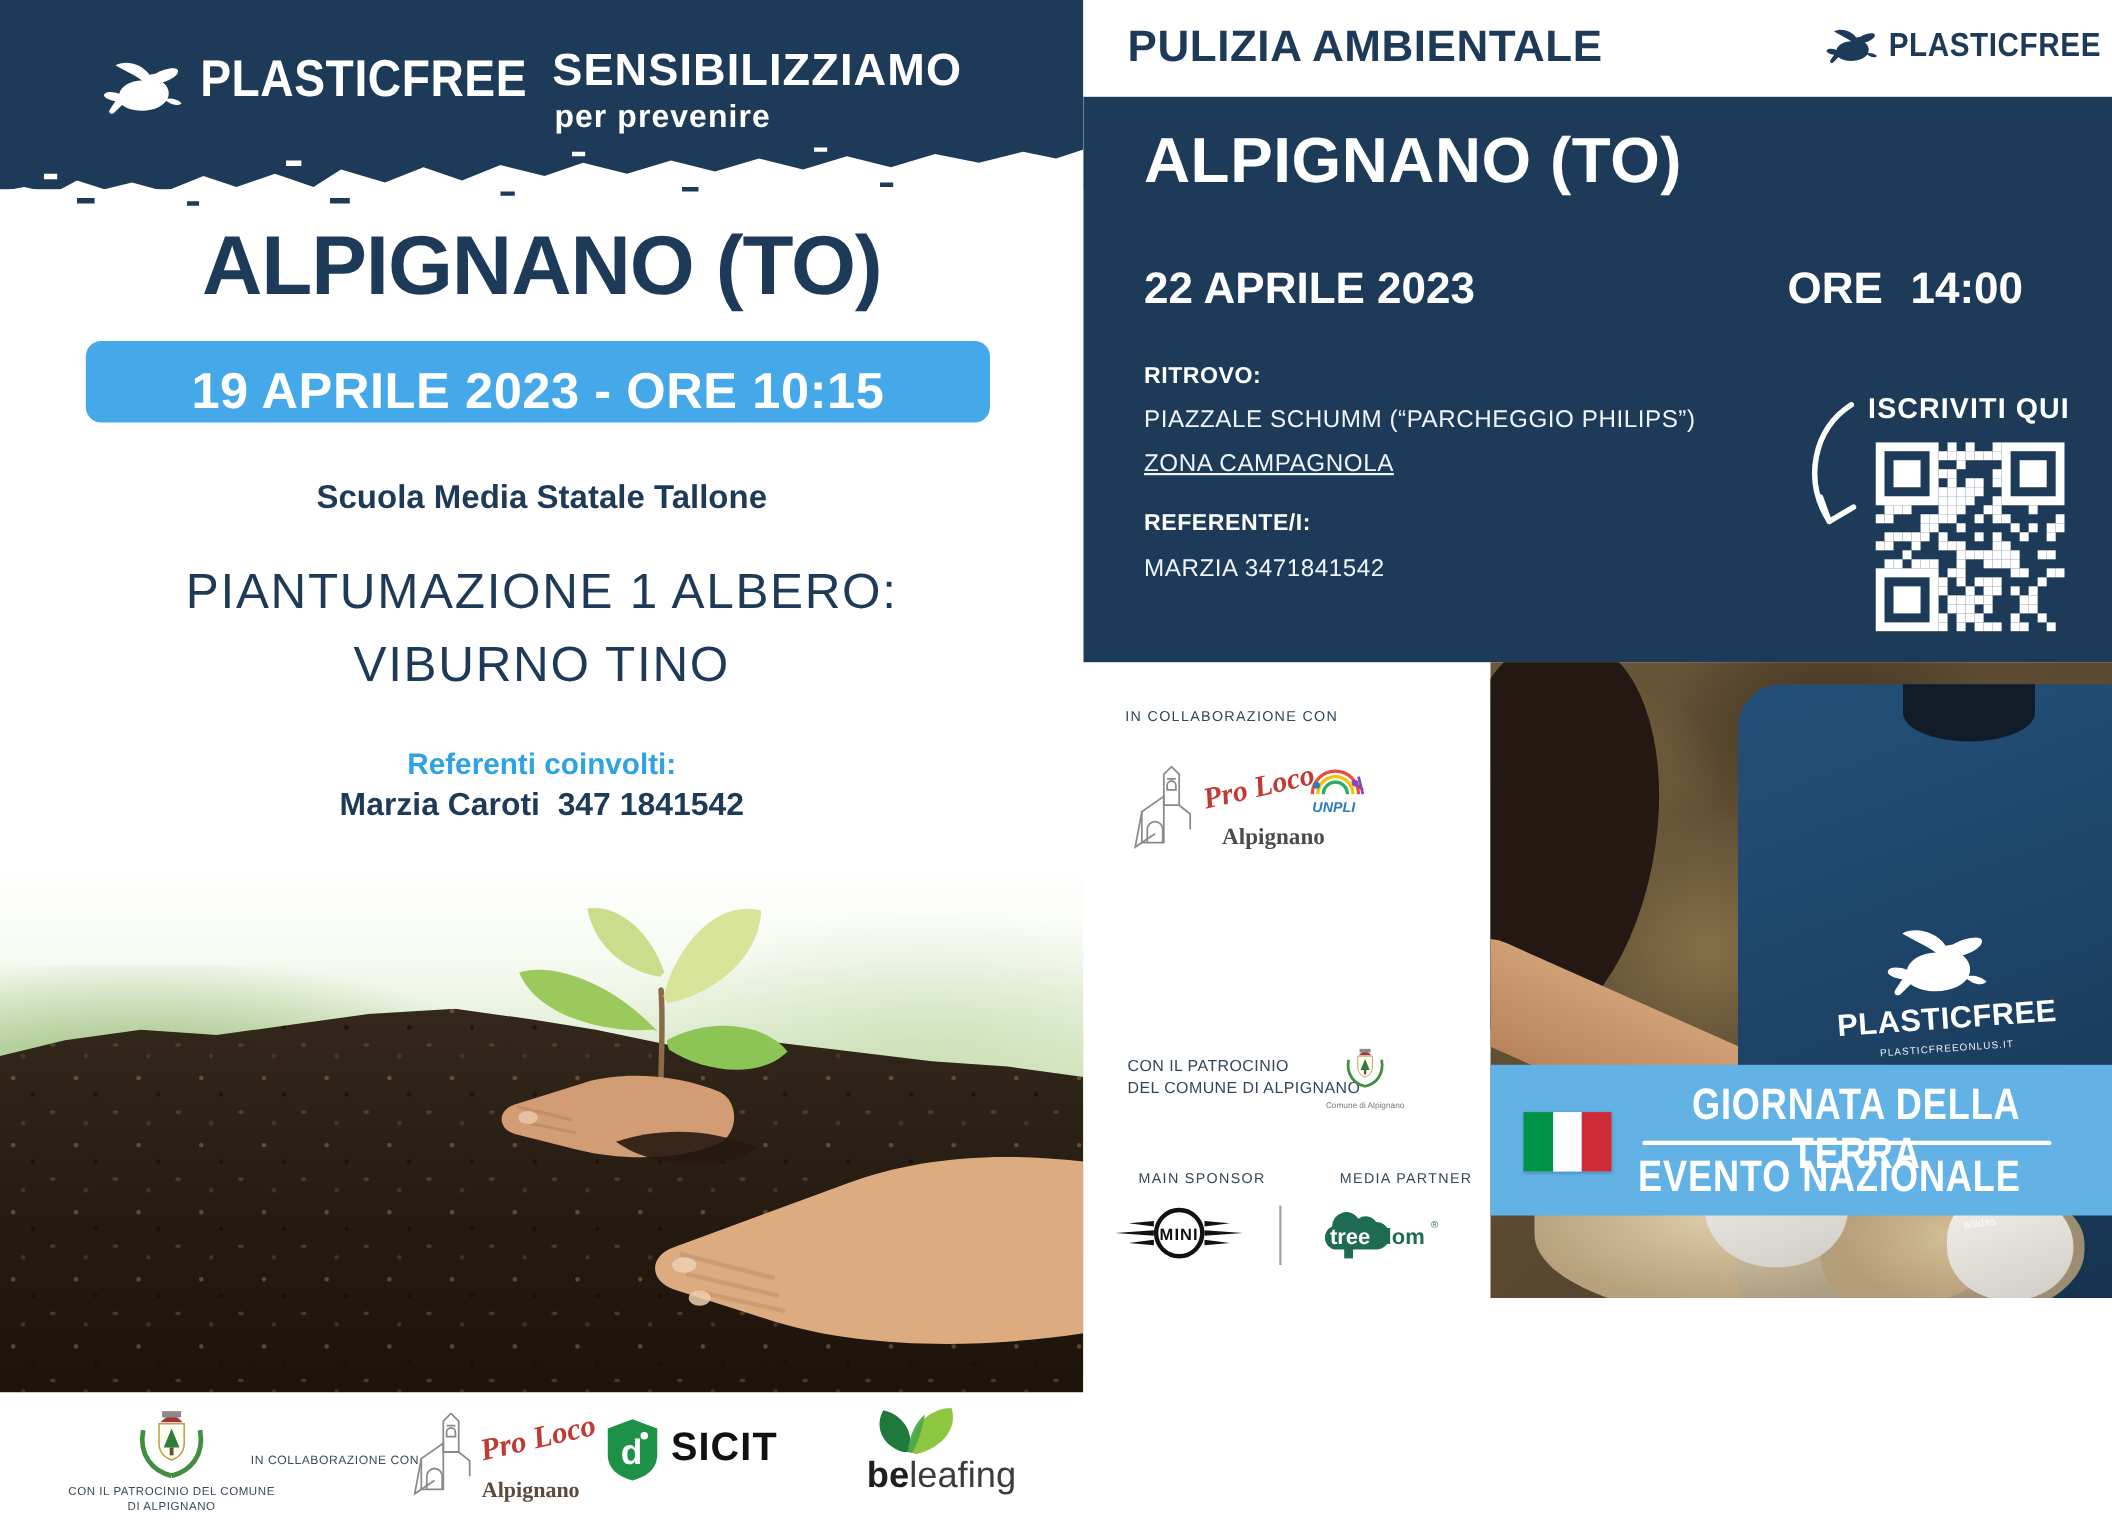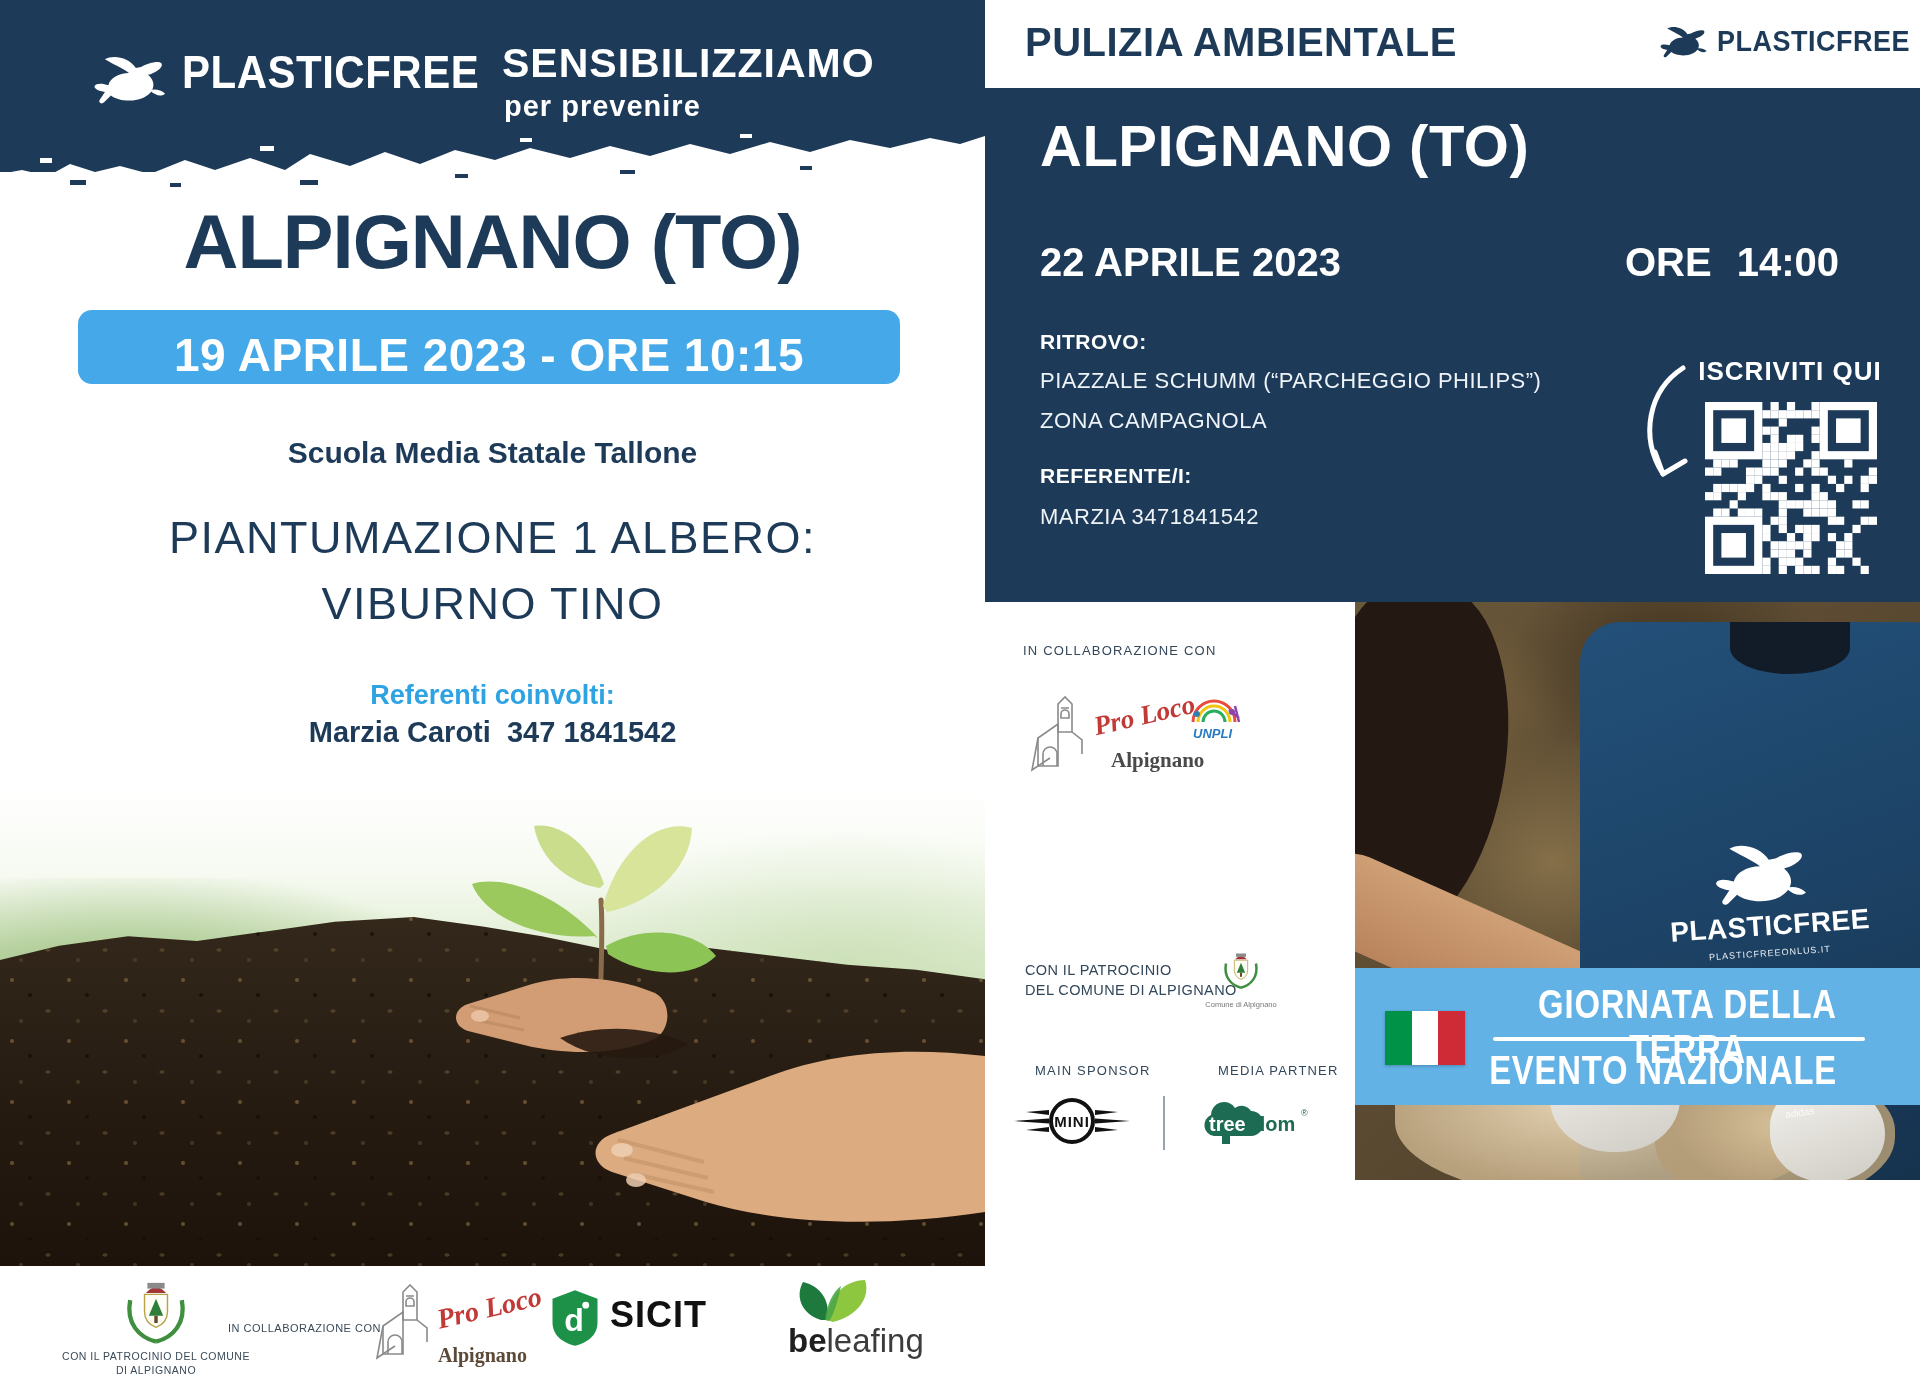--- a/index.html
+++ b/index.html
@@ -232,21 +232,21 @@
       <span class="pr-abs brand-text navy" style="left:732px;top:26px;font-size:27px;">PLASTICFREE</span>
     </header>
 
     <div class="pr-navy">
       <div class="pr-abs pr-title">ALPIGNANO (TO)</div>
       <div class="pr-abs pr-date">22 APRILE 2023</div>
       <div class="pr-abs pr-time">ORE 14:00</div>
 
       <div class="pr-abs pr-label" style="left:55px;top:242px;">RITROVO:</div>
       <div class="pr-abs pr-line" style="left:55px;top:280px;">PIAZZALE SCHUMM (“PARCHEGGIO PHILIPS”)</div>
-      <div class="pr-abs pr-line" style="left:55px;top:320px;">ZONA CAMPAGNOLA</div>
+      <div class="pr-abs pr-line" style="left:55px;top:320px;text-decoration:underline;">ZONA CAMPAGNOLA</div>
 
       <div class="pr-abs pr-label" style="left:55px;top:376px;">REFERENTE/I:</div>
       <div class="pr-abs pr-line" style="left:55px;top:416px;">MARZIA 3471841542</div>
 
       <div class="pr-abs signup">ISCRIVITI QUI</div>
       <span class="pr-abs" style="left:648px;top:274px;">
         <svg width="64" height="132" viewBox="0 0 64 132">
           <path d="M50,6 C16,28 6,74 30,112" stroke="#fff" stroke-width="5" fill="none" stroke-linecap="round"></path>
           <path d="M30,112 l-8,-22 M30,112 l22,-13" stroke="#fff" stroke-width="5" fill="none" stroke-linecap="round"></path>
         </svg>

